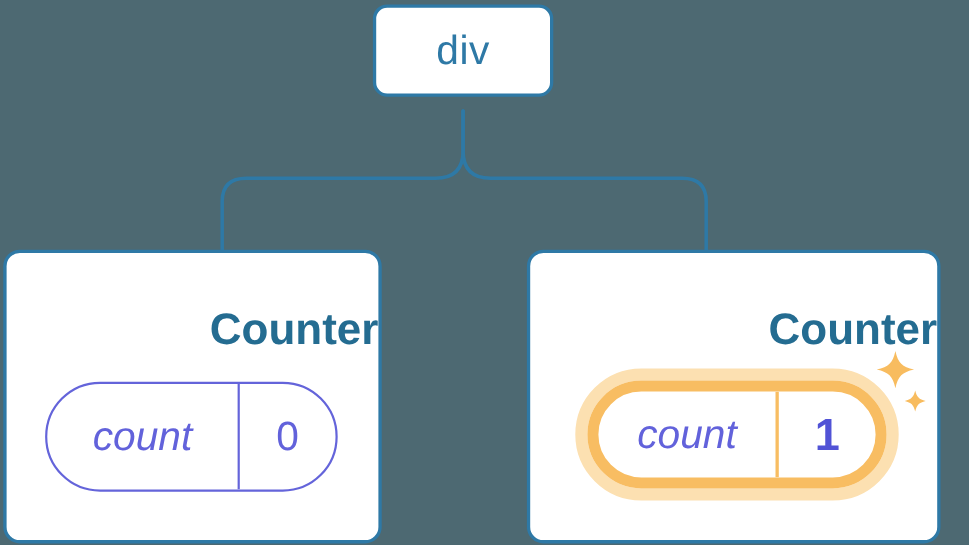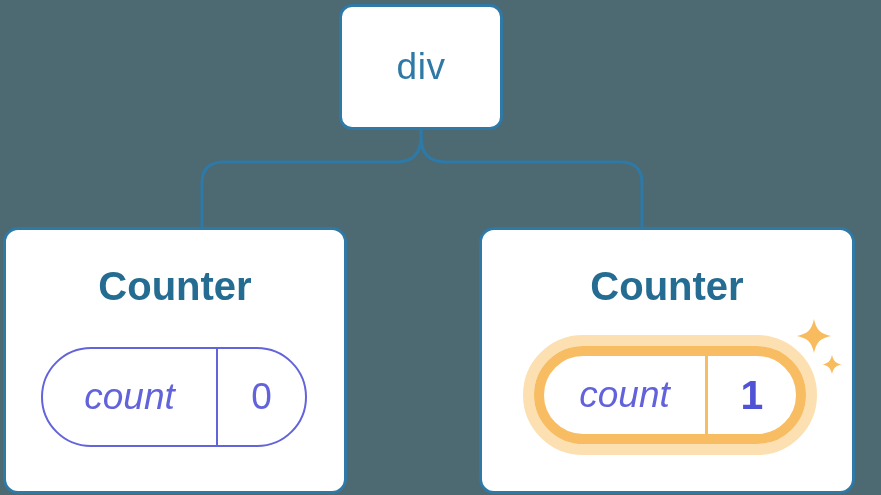--- a/index.html
+++ b/index.html
@@ -7,37 +7,37 @@
     width:881px; height:495px; overflow:hidden;
     font-family:"Liberation Sans", sans-serif;
     background:var(--bg,#4D6972);
   }
   .stage { position:relative; width:881px; height:495px; background:var(--bg,#4D6972); }
 
   .connectors { position:absolute; left:0; top:0; }
   .connectors path { fill:none; stroke:var(--node-border,#2E79A6); stroke-width:3.2; stroke-linecap:round; }
 
   .node-root {
-    position:absolute; left:339px; top:4px; width:164px; height:126px;
+    position:absolute; left:339px; top:4px; width:164px; height:84px;
     background:var(--node-bg,#fff); border:3px solid var(--node-border,#2E79A6);
     border-radius:13px; box-sizing:border-box;
     display:flex; align-items:center; justify-content:center; z-index:2;
   }
   .node-label { color:var(--div-text,#2E79A6); font-size:37px; font-weight:500; letter-spacing:0.5px; }
 
   .card {
     position:absolute; top:227px; height:267px;
     background:var(--node-bg,#fff); border:3px solid var(--node-border,#2E79A6);
     border-radius:15px; box-sizing:border-box; z-index:2;
   }
   .card-left  { left:3px;   width:344px; }
   .card-right { left:479px; width:376px; }
 
   .card-title {
-    margin-top:34px; text-align:center;
+    margin-top:48px; text-align:right;
     font-size:40px; font-weight:600; color:var(--title-text,#246C91);
   }
 
   
   .pill {
     position:absolute; left:35px; top:117px; width:266px; height:100px;
     border:2.5px solid var(--state-border,#6464DA); border-radius:999px;
     box-sizing:border-box; display:flex; overflow:hidden; background:#fff;
   }
   .pill-key {

